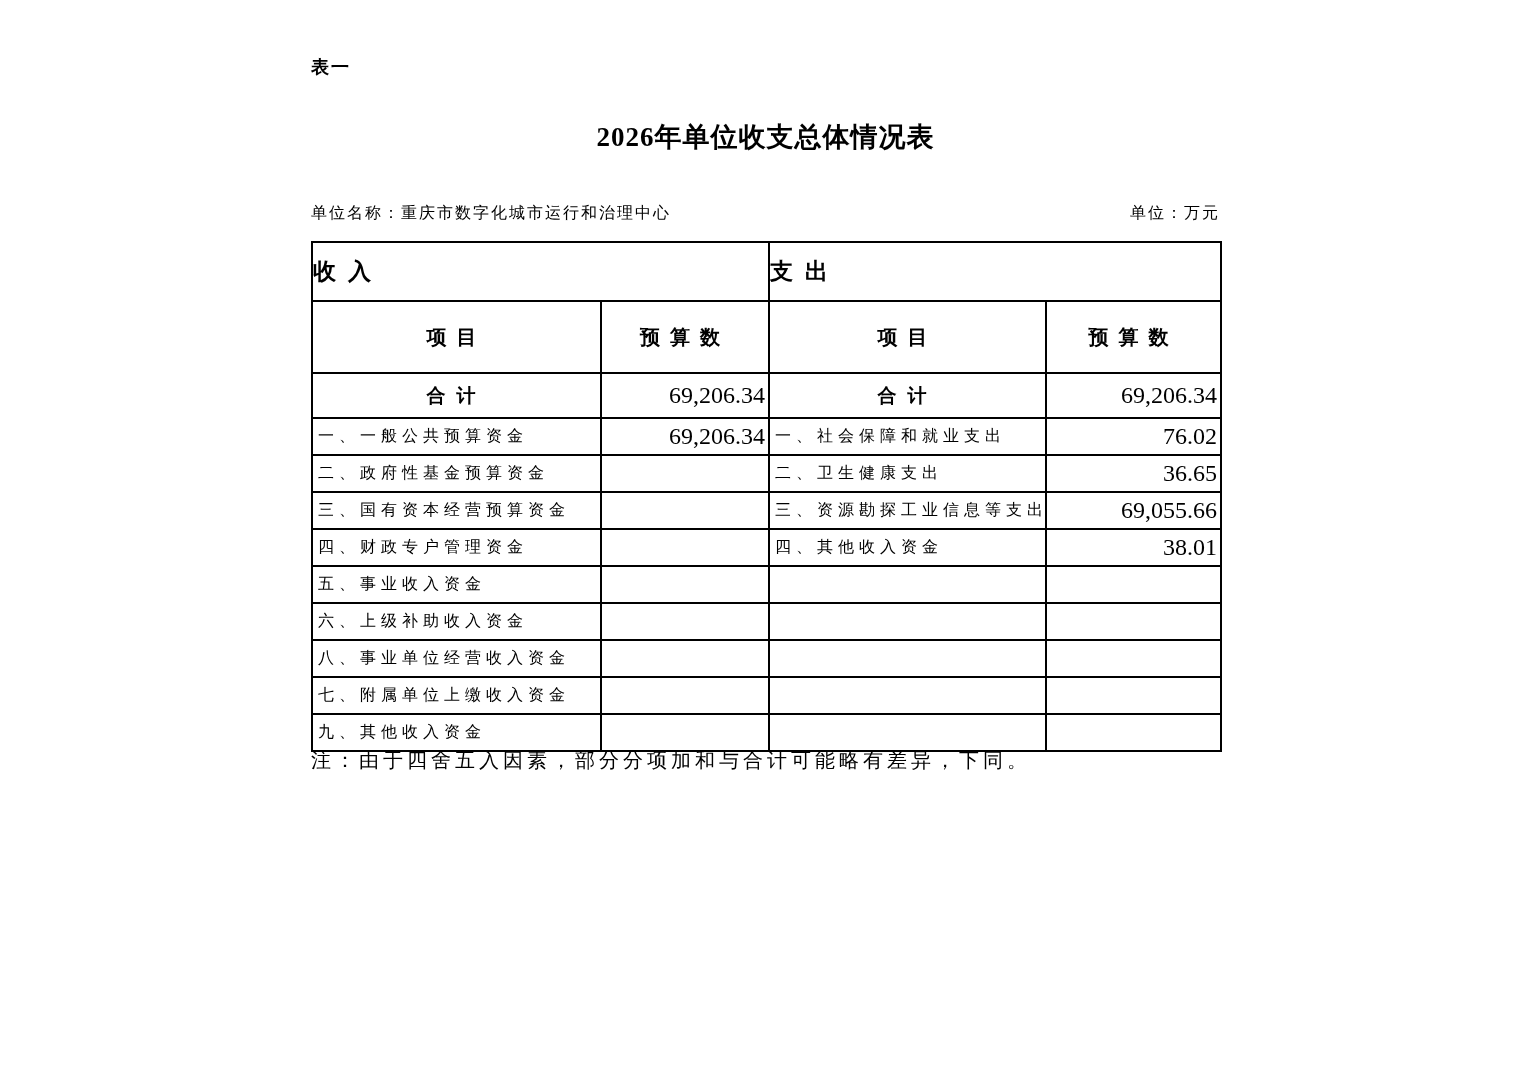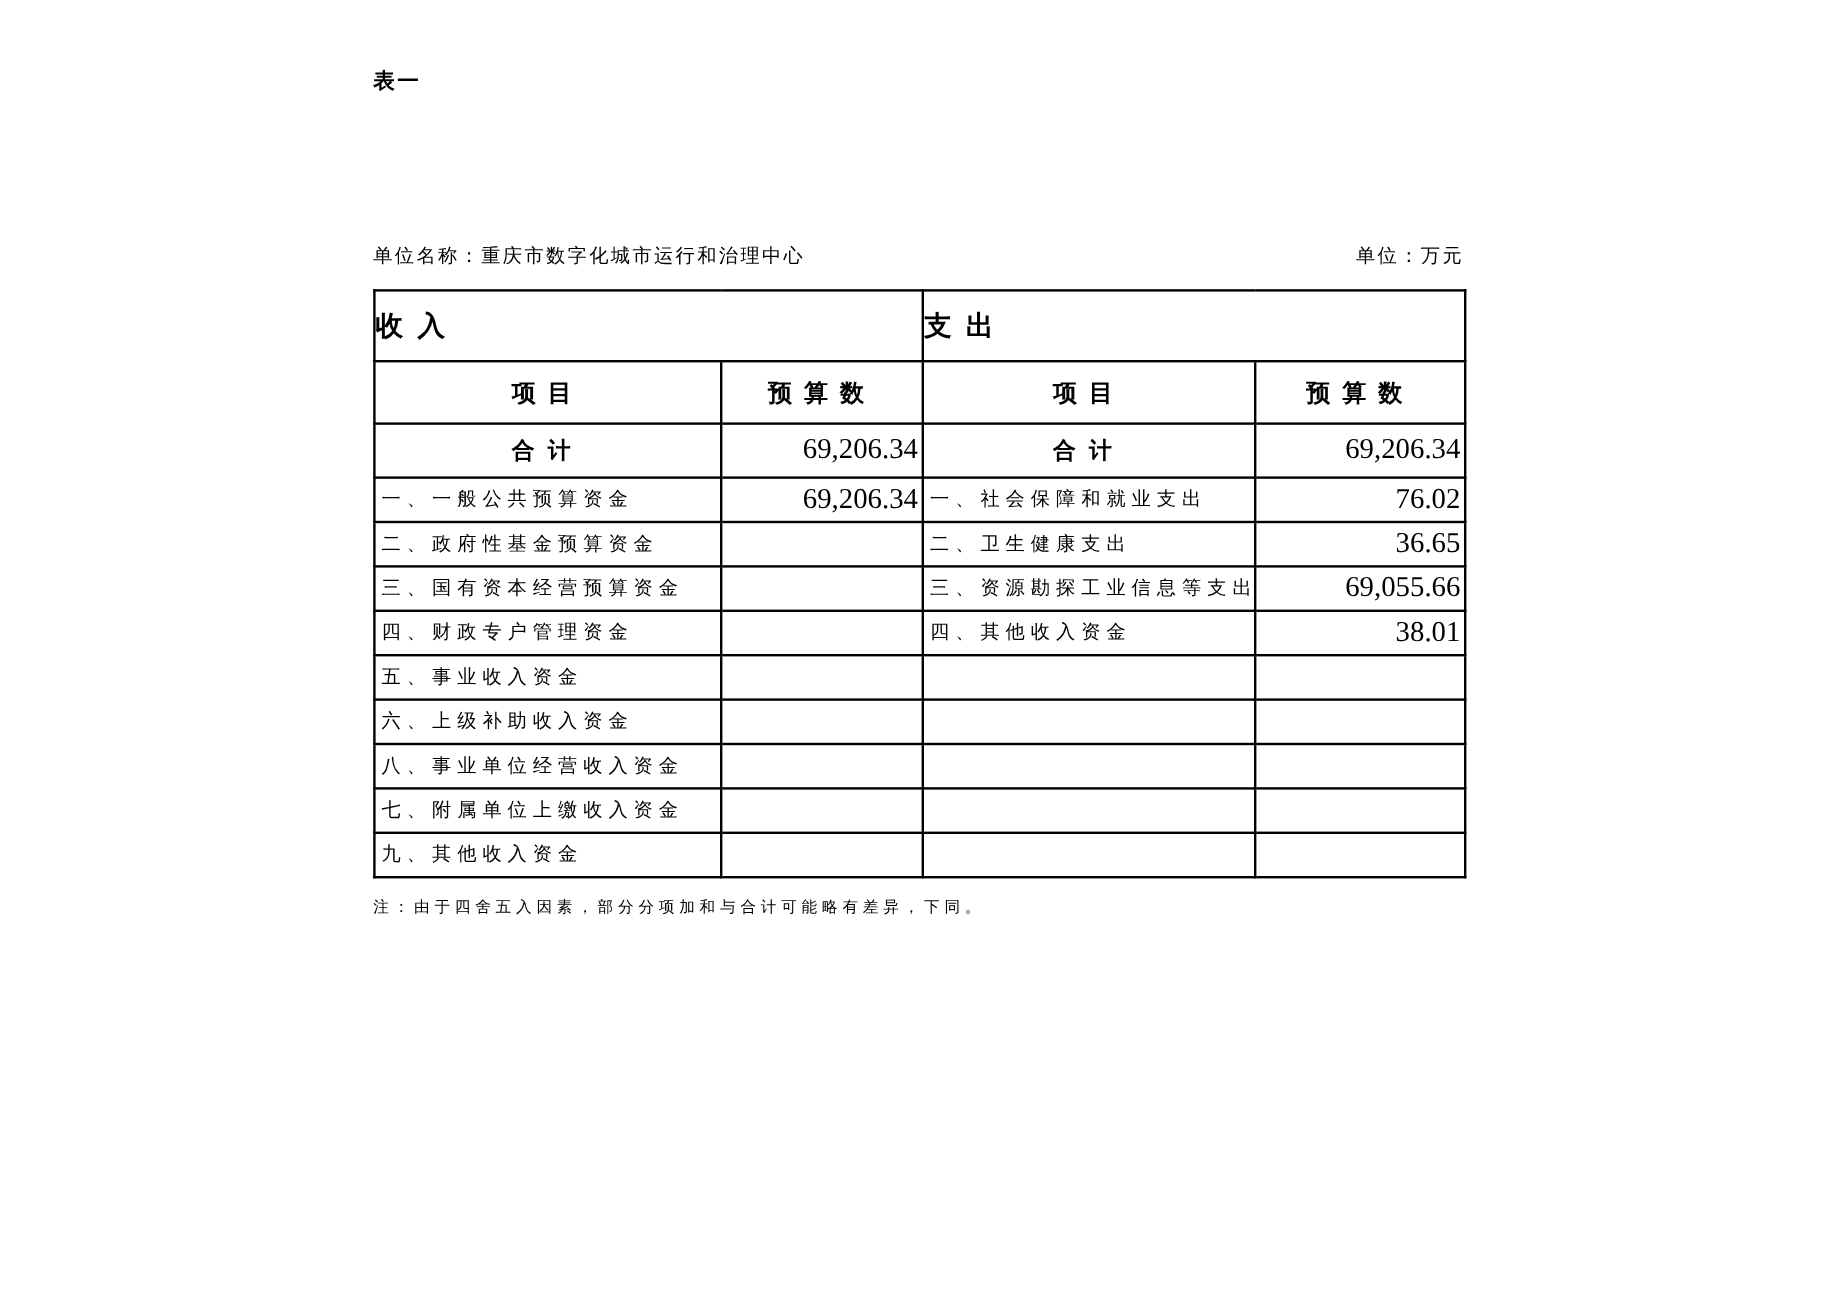--- a/index.html
+++ b/index.html
@@ -58,21 +58,21 @@
   col.c-val-income   { width: 168px; }
   col.c-item-expense { width: 277px; }
   col.c-val-expense  { width: 175px; }
 
   tr.group-header { height: 59px; }
   tr.group-header td {
     font-size: 23px;
     font-weight: bold;
     letter-spacing: 12px;
   }
-  tr.col-header { height: 52px; }
+  tr.col-header { height: 72px; }
   tr.col-header td {
     font-size: 20px;
     font-weight: bold;
     text-align: center;
     letter-spacing: 10px;
   }
   tr.total-row { height: 45px; }
   td.total-label {
     font-size: 19px;
     font-weight: bold;
@@ -87,31 +87,32 @@
   tr.body-row { height: 37px; }
   td.item-cell {
     font-size: 16px;
     text-align: left;
     padding-left: 5px;
     letter-spacing: 5px;
   }
   .footnote {
     position: absolute;
     left: 311px; top: 747px;
-    font-size: 13px;
+    font-size: 20px;
     letter-spacing: 4px;
   }
 </style>
 </head>
 <body>
 
 <div class="page">
 
   <div class="table-label">表一</div>
 
+  <div class="doc-title">2026年单位收支总体情况表</div>
 
   <div class="meta-row">
     <span>单位名称：重庆市数字化城市运行和治理中心</span>
     <span>单位：万元</span>
   </div>
 
   <table class="budget">
     <colgroup>
       <col class="c-item-income">
       <col class="c-val-income">

